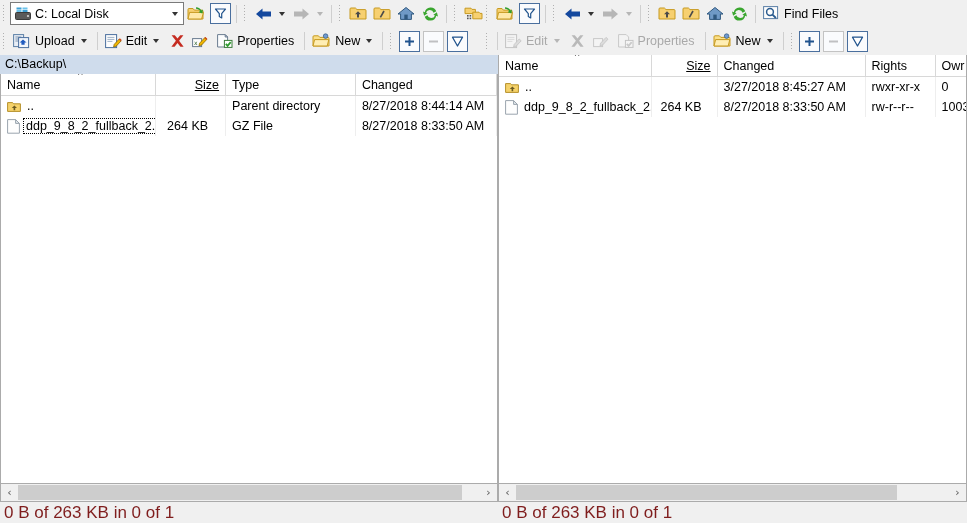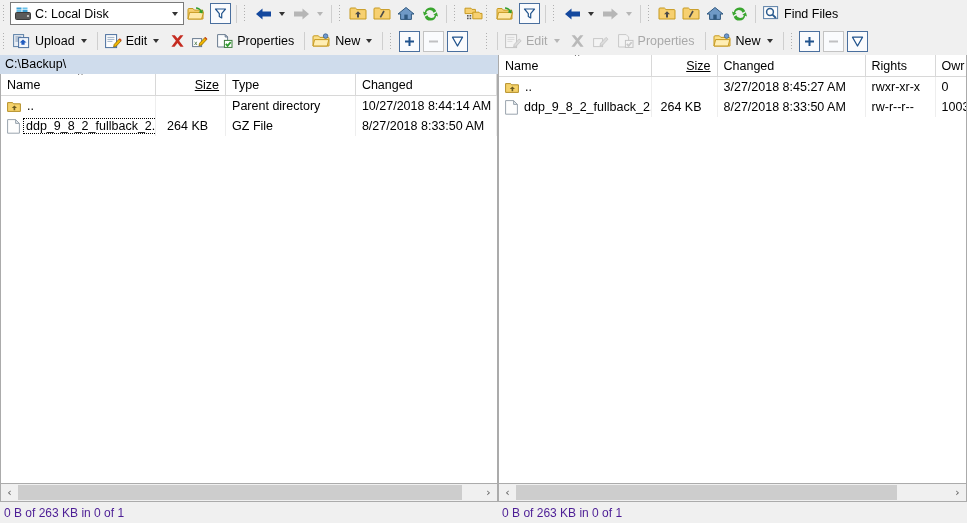--- a/index.html
+++ b/index.html
@@ -83,22 +83,22 @@
   .nametext.focus{outline:1px dotted #000;outline-offset:0px;}
 
   
   .hscroll{height:17px;background:#f0f0f0;border:1px solid #ababab;border-top:1px solid #ababab;
            display:flex;align-items:center;flex:none;}
   .hs-arrow{width:17px;height:15px;display:flex;align-items:center;justify-content:center;
             color:#555;font-size:11px;flex:none;}
   .hs-track{flex:1;height:15px;background:#f0f0f0;position:relative;}
   .hs-thumb{position:absolute;top:0;left:0;height:15px;background:#cdcdcd;}
 
-  .statusbar{height:20px;line-height:20px;background:#f0f0f0;font-size:12px;
-             padding-left:4px;color:#4c1d95;flex:none;border-top:1px solid #f0f0f0;}
+  .statusbar{height:20px;line-height:20px;background:#f0f0f0;font-size:17px;
+             padding-left:4px;color:#7f1d1d;flex:none;border-top:1px solid #f0f0f0;}
 
   .arrowglyph{font-family:"DejaVu Sans", sans-serif;}
 </style>
 </head>
 <body>
 
 <div class="app">
 
   <div class="toolbar-rows">
 
@@ -510,21 +510,21 @@
                     <svg width="14" height="13" viewBox="0 0 14 13">
                       <path d="M0.6 2.6h5l1 1.2h6.8v7.6H0.6z" fill="#f5d26a" stroke="#b5902a"></path>
                       <path d="M7.4 5.4l2.6 2.6H8.2v2.2H6.6V8H4.8z" fill="#6b5b22"></path>
                     </svg>
                   </span>
                   <span class="nametext">..</span>
                 </span>
               </td>
               <td class="num"></td>
               <td>Parent directory</td>
-              <td>10/27/2018  8:44:14 AM</td>
+              <td>8/27/2018  8:44:14 AM</td>
             </tr>
             <tr>
               <td class="namecell">
                 <span class="namebox">
                   <span>
                     <svg width="13" height="15" viewBox="0 0 13 15">
                       <path d="M0.6 0.6h8l3.8 3.8v9.8H0.6z" fill="#fefefe" stroke="#9aa4ae"></path>
                       <path d="M8.6 0.6v3.8h3.8z" fill="#e4e9ee" stroke="#9aa4ae"></path>
                     </svg>
                   </span>

